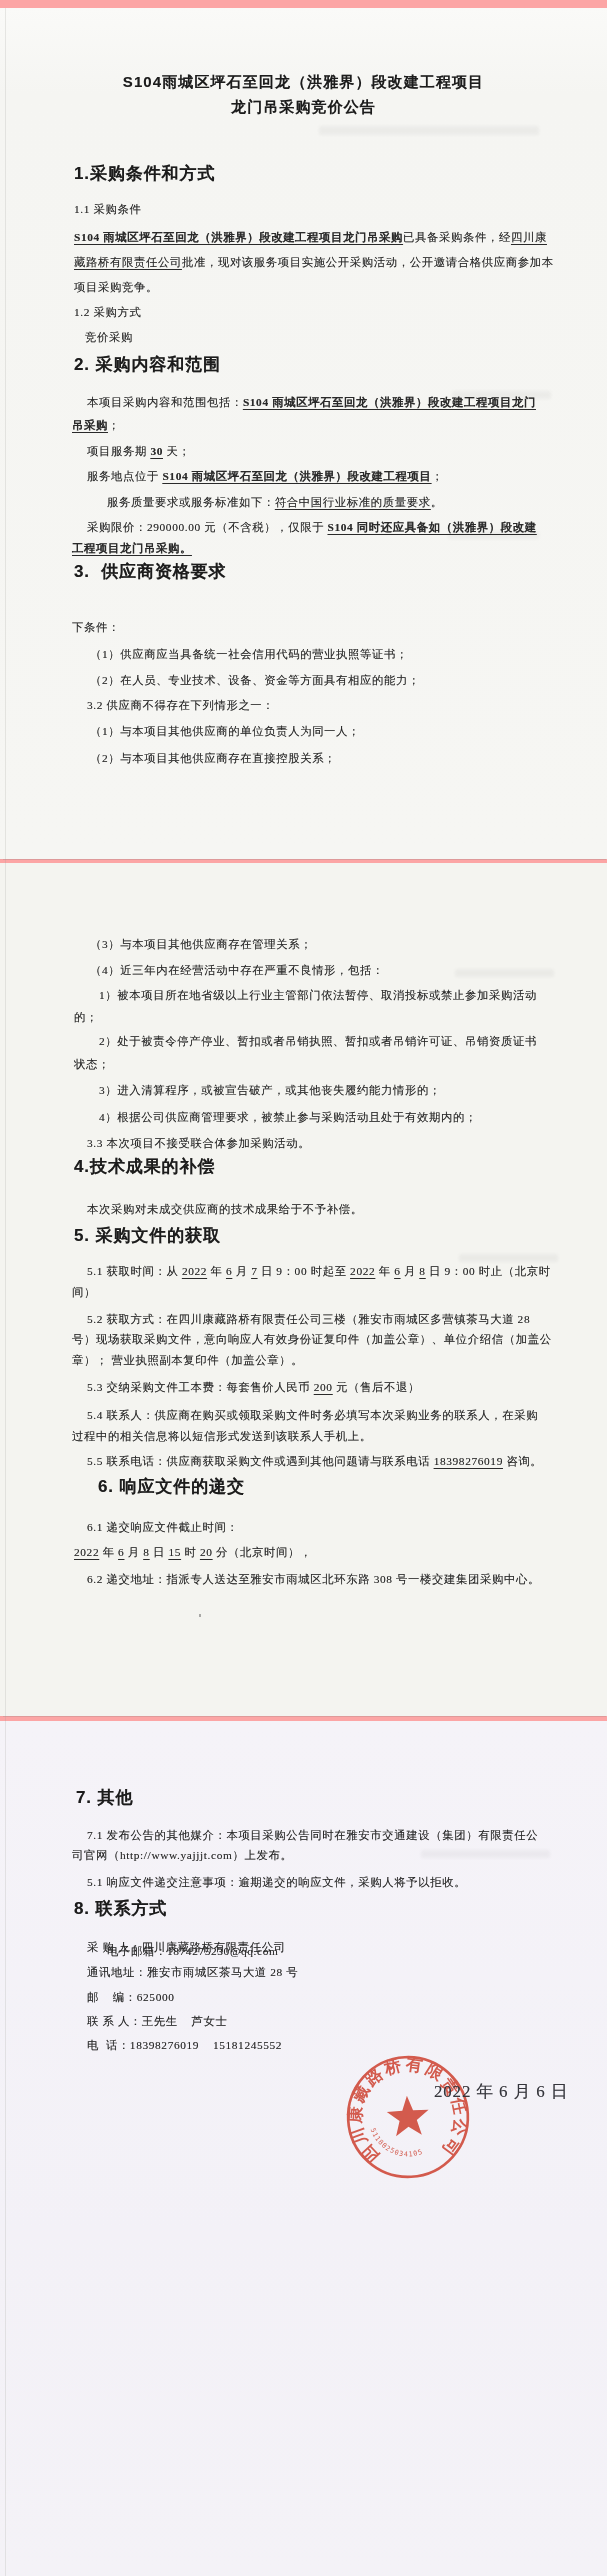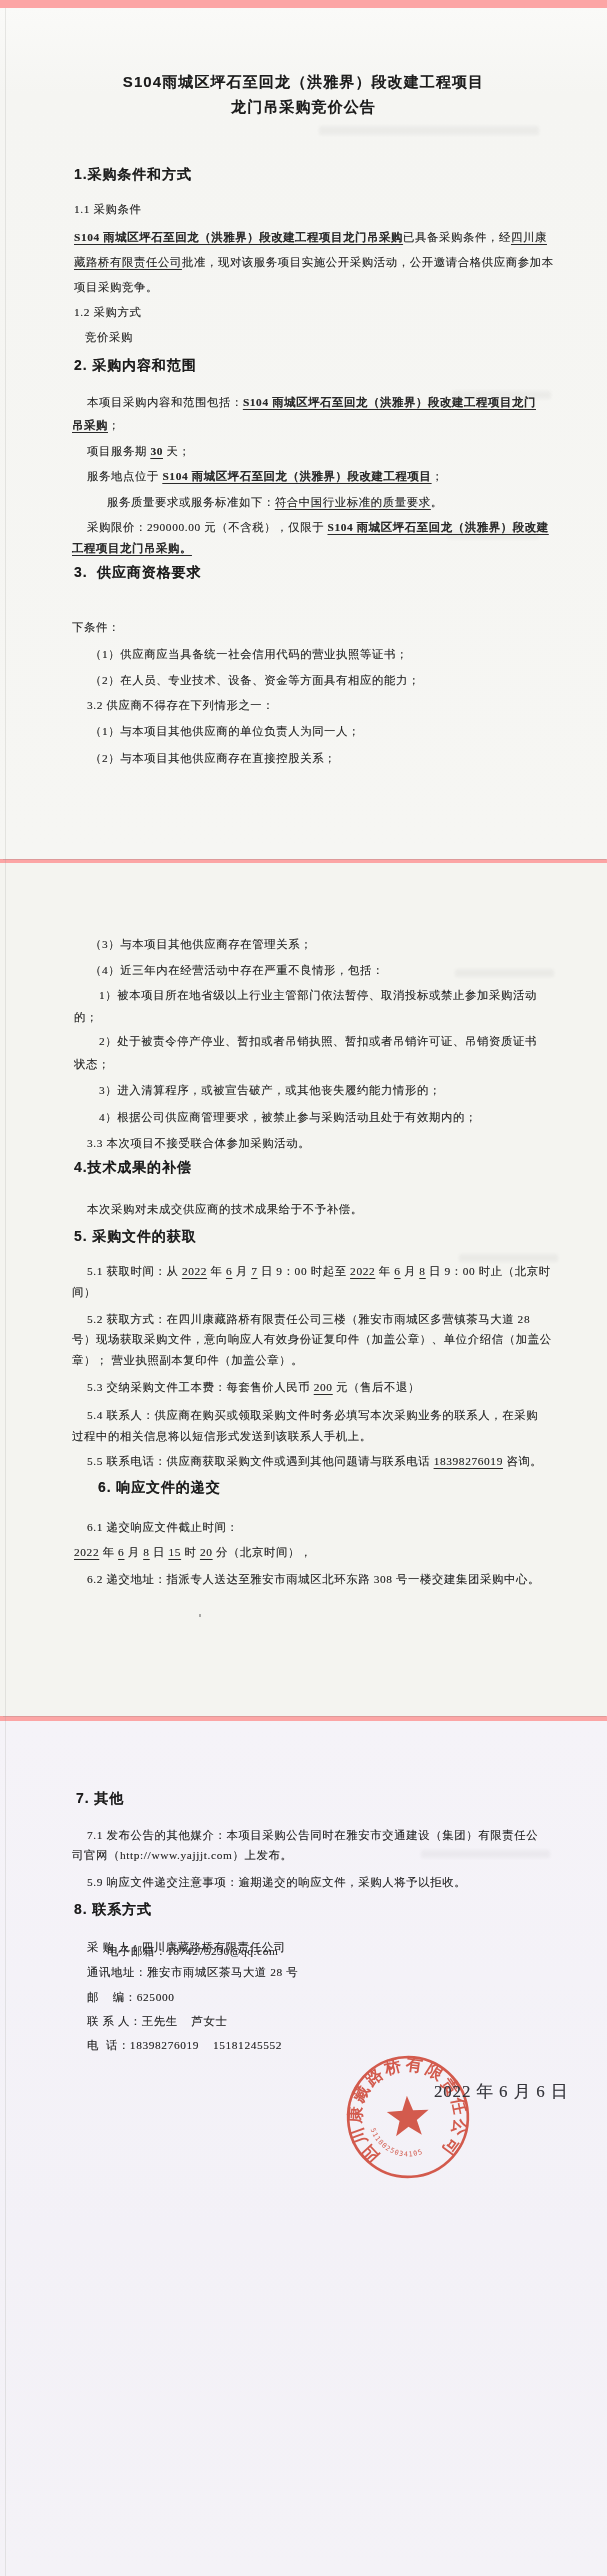--- a/index.html
+++ b/index.html
@@ -8,21 +8,21 @@
   .page{position:absolute;left:0;width:607px;box-shadow:0 0.8px 0.8px rgba(120,120,118,.22);}
   #p1{top:7.6px;height:851px;background:linear-gradient(180deg,#fafaf8,#f5f5f2 10%,#f6f6f3);}
   #p2{top:863px;height:853px;background:#f4f4f0;}
   #p3{top:1721px;height:855px;background:linear-gradient(180deg,#f5f3f8,#f3f1f7 60%,#f4f2f7);}
   .edge{position:absolute;left:5.3px;top:7.6px;width:0.8px;height:2568px;background:rgba(160,160,156,.22);}
   #lines{position:absolute;left:0;top:0;width:607px;height:2576px;}
   .ln{position:absolute;font-size:11.4px;line-height:16px;color:#2a2a2a;white-space:pre;
       letter-spacing:0.6px;text-shadow:0 0 0.4px rgba(40,40,40,.45);}
   .ln .u{text-decoration:underline;text-underline-offset:2.7px;text-decoration-thickness:0.8px;}
   .ln .b{font-weight:700;}
-  .ln.h{font-family:"Liberation Sans","DejaVu Sans",sans-serif;font-weight:700;font-size:14px;
+  .ln.h{font-family:"Liberation Sans","DejaVu Sans",sans-serif;font-weight:700;font-size:17px;
         letter-spacing:0.9px;color:#1c1c1c;text-shadow:0 0 0.4px rgba(20,20,20,.5);}
   .ln.title{font-family:"Liberation Sans","DejaVu Sans",sans-serif;font-weight:700;font-size:15px;
         letter-spacing:1.1px;left:0;width:607px;text-align:center;color:#1c1c1c;}
   .bleed{position:absolute;background:#4a4a4a;opacity:.05;filter:blur(1.5px);border-radius:1.5px;}
   .speck{position:absolute;left:199px;top:1614px;width:2.3px;height:3px;background:#777;opacity:.6;}
   #seal{position:absolute;left:336px;top:2045px;width:144px;height:144px;}
   #issue-date{position:absolute;left:434px;top:2080px;font-size:17px;color:#35353c;
         letter-spacing:0.8px;white-space:pre;text-shadow:0 0 0.4px rgba(40,40,40,.4);}
   .seal-company{font-family:"Liberation Sans","DejaVu Sans",sans-serif;font-weight:600;
         font-size:22px;letter-spacing:3.5px;}
@@ -55,21 +55,21 @@
       <div class="ln" style="top: 254px; left: 74px;"><span class="u">藏路桥有限责任公司</span><span>批准，现对该服务项目实施公开采购活动，公开邀请合格供应商参加本</span></div>
       <div class="ln" style="top: 279px; left: 74px;"><span>项目采购竞争。</span></div>
       <div class="ln" style="top: 304px; left: 74px;"><span>1.2 采购方式</span></div>
       <div class="ln" style="top: 329px; left: 85px;"><span>竞价采购</span></div>
       <div class="ln h" style="top: 357px; left: 74px;"><span>2. 采购内容和范围</span></div>
       <div class="ln" style="top: 394px; left: 87px;"><span>本项目采购内容和范围包括：</span><span class="b u">S104 雨城区坪石至回龙（洪雅界）段改建工程项目龙门</span></div>
       <div class="ln" style="top: 417px; left: 72px;"><span class="b u">吊采购</span><span>；</span></div>
       <div class="ln" style="top: 443px; left: 87px;"><span>项目服务期 </span><span class="b u">30</span><span> 天；</span></div>
       <div class="ln" style="top: 468px; left: 87px;"><span>服务地点位于 </span><span class="b u">S104 雨城区坪石至回龙（洪雅界）段改建工程项目</span><span>；</span></div>
       <div class="ln" style="top: 494px; left: 87px; margin-left: 20px;"><span>服务质量要求或服务标准如下：</span><span class="u">符合中国行业标准的质量要求</span><span>。</span></div>
-      <div class="ln" style="top: 519px; left: 87px;"><span>采购限价：290000.00 元（不含税），仅限于 </span><span class="b u">S104 雨城区坪石至回龙（洪雅界）段改建</span></div>
+      <div class="ln" style="top: 519px; left: 87px;"><span>采购限价：290000.00 元（不含税），仅限于 </span><span class="b u">S104 同时还应具备如（洪雅界）段改建</span></div>
       <div class="ln" style="top: 540px; left: 72px;"><span class="b u">工程项目龙门吊采购。</span></div>
       <div class="ln h" style="top: 564px; left: 74px;"><span>3.  供应商资格要求</span></div>
       <div class="ln" style="top: 619px; left: 72px;"><span>下条件：</span></div>
       <div class="ln" style="top: 646px; left: 90px;"><span>（1）供应商应当具备统一社会信用代码的营业执照等证书；</span></div>
       <div class="ln" style="top: 672px; left: 90px;"><span>（2）在人员、专业技术、设备、资金等方面具有相应的能力；</span></div>
       <div class="ln" style="top: 697px; left: 87px;"><span>3.2 供应商不得存在下列情形之一：</span></div>
       <div class="ln" style="top: 723px; left: 90px;"><span>（1）与本项目其他供应商的单位负责人为同一人；</span></div>
       <div class="ln" style="top: 750px; left: 90px;"><span>（2）与本项目其他供应商存在直接控股关系；</span></div>
       <div class="ln" style="top: 936px; left: 90px;"><span>（3）与本项目其他供应商存在管理关系；</span></div>
       <div class="ln" style="top: 962px; left: 90px;"><span>（4）近三年内在经营活动中存在严重不良情形，包括：</span></div>
@@ -92,21 +92,21 @@
       <div class="ln" style="top: 1407px; left: 87px;"><span>5.4 联系人：供应商在购买或领取采购文件时务必填写本次采购业务的联系人，在采购</span></div>
       <div class="ln" style="top: 1428px; left: 72px;"><span>过程中的相关信息将以短信形式发送到该联系人手机上。</span></div>
       <div class="ln" style="top: 1453px; left: 87px;"><span>5.5 联系电话：供应商获取采购文件或遇到其他问题请与联系电话 </span><span class="u">18398276019</span><span> 咨询。</span></div>
       <div class="ln h" style="top: 1479px; left: 74px; margin-left: 24px;"><span>6. 响应文件的递交</span></div>
       <div class="ln" style="top: 1519px; left: 87px;"><span>6.1 递交响应文件截止时间：</span></div>
       <div class="ln" style="top: 1544px; left: 74px;"><span class="u">2022</span><span> 年 </span><span class="u">6</span><span> 月 </span><span class="u">8</span><span> 日 </span><span class="u">15</span><span> 时 </span><span class="u">20</span><span> 分（北京时间），</span></div>
       <div class="ln" style="top: 1571px; left: 87px;"><span>6.2 递交地址：指派专人送达至雅安市雨城区北环东路 308 号一楼交建集团采购中心。</span></div>
       <div class="ln h" style="top: 1790px; left: 76px;"><span>7. 其他</span></div>
       <div class="ln" style="top: 1827px; left: 87px;"><span>7.1 发布公告的其他媒介：本项目采购公告同时在雅安市交通建设（集团）有限责任公</span></div>
       <div class="ln" style="top: 1847px; left: 72px;"><span>司官网（http://www.yajjjt.com）上发布。</span></div>
-      <div class="ln" style="top: 1874px; left: 87px;"><span>5.9 响应文件递交注意事项：逾期递交的响应文件，采购人将予以拒收。</span></div>
+      <div class="ln" style="top: 1874px; left: 87px;"><span>5.1 响应文件递交注意事项：逾期递交的响应文件，采购人将予以拒收。</span></div>
       <div class="ln h" style="top: 1901px; left: 74px;"><span>8. 联系方式</span></div>
       <div class="ln" style="top: 1939px; left: 87px;"><span>采 购 人：四川康藏路桥有限责任公司</span></div>
       <div class="ln" style="top: 1964px; left: 87px;"><span>通讯地址：雅安市雨城区茶马大道 28 号</span></div>
       <div class="ln" style="top: 1989px; left: 87px;"><span>邮    编：625000</span></div>
       <div class="ln" style="top: 2013px; left: 87px;"><span>联 系 人：王先生    芦女士</span></div>
       <div class="ln" style="top: 2037px; left: 87px;"><span>电  话：18398276019    15181245552</span></div>
       <div class="ln" style="top: 1943px; left: 87px; margin-left: 20px;"><span>电子邮箱：1874275230@qq.com</span></div>
     </div>
 
   <svg id="seal" viewBox="0 0 190 190">

